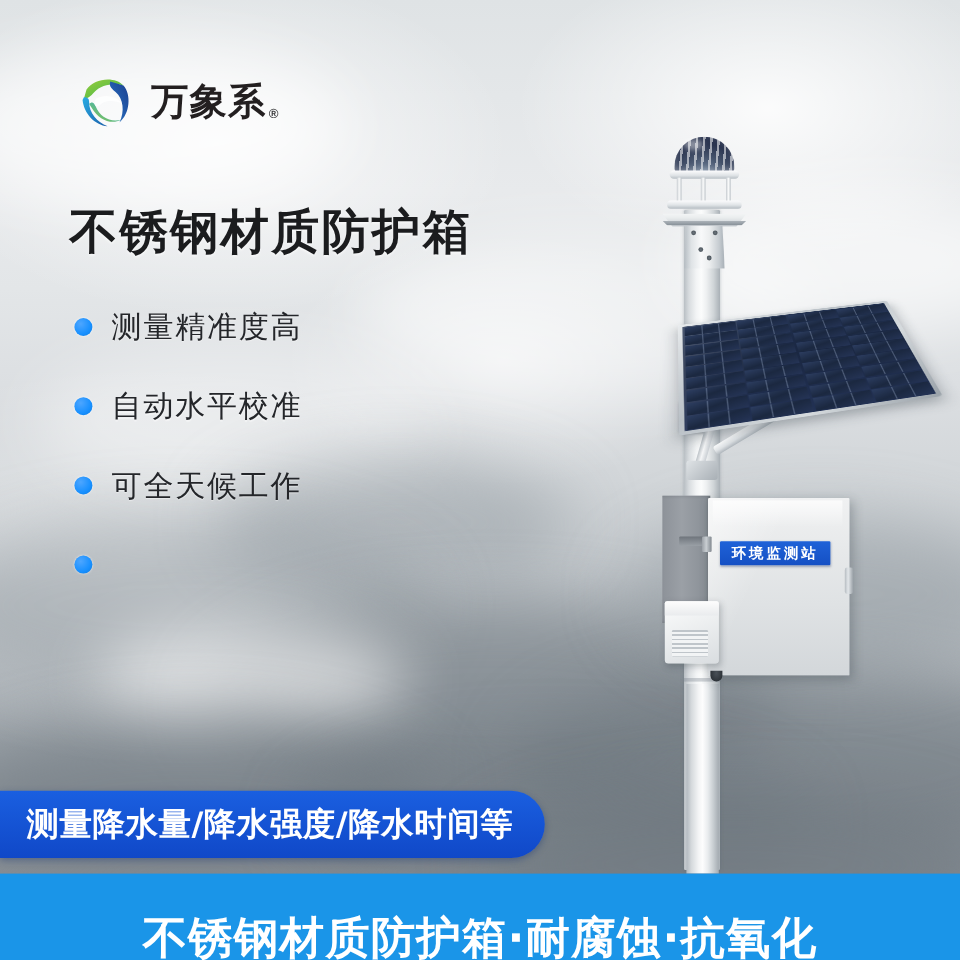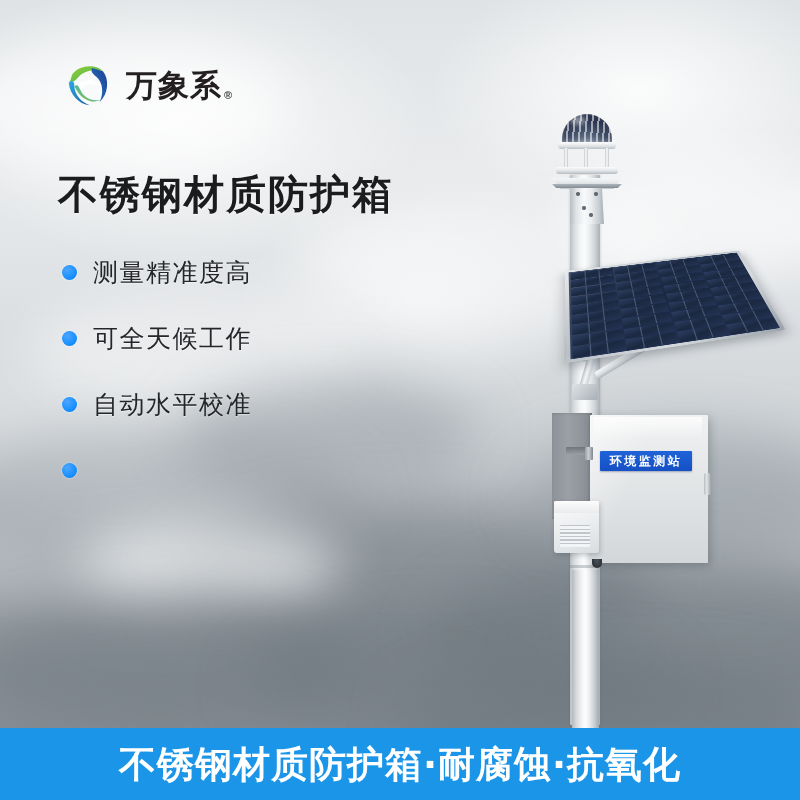--- a/index.html
+++ b/index.html
@@ -312,21 +312,21 @@
   }
   .pill span {
     color:#fff; font-size:27px; font-weight:700; letter-spacing:.5px;
     white-space:nowrap; line-height:1;
     font-family:"DejaVu Sans","Liberation Sans",sans-serif;
   }
 
   .footer-bar {
     position:absolute; left:0; top:728px; width:800px; height:72px;
     background:#1a95e8;
-    display:flex; align-items:center; justify-content:center;
+    display:flex; align-items:flex-end; justify-content:center;
   }
   .footer-bar span {
     color:#fff; font-size:37px; font-weight:800; letter-spacing:1px;
     white-space:nowrap; line-height:1;
     font-family:"DejaVu Sans","Liberation Sans",sans-serif;
   }
 </style>
 </head>
 <body>
 
@@ -475,28 +475,31 @@
 
   <div class="headline">不锈钢材质防护箱</div>
 
   <div class="features" id="features">
       <div class="feat">
         <div class="dot"></div>
         <div class="feat-txt">测量精准度高</div>
       </div>
       <div class="feat">
         <div class="dot"></div>
-        <div class="feat-txt">可全天候工作</div>
+        <div class="feat-txt">自动水平校准</div>
       </div>
       <div class="feat">
         <div class="dot"></div>
-        <div class="feat-txt">自动水平校准</div>
+        <div class="feat-txt">可全天候工作</div>
       </div>
       <div class="feat">
         <div class="dot"></div>
       </div>
     </div>
 
+  <div class="pill">
+    <span>测量降水量/降水强度/降水时间等</span>
+  </div>
 
   <div class="footer-bar">
     <span>不锈钢材质防护箱·耐腐蚀·抗氧化</span>
   </div>
 </div>
 
 </body></html>

